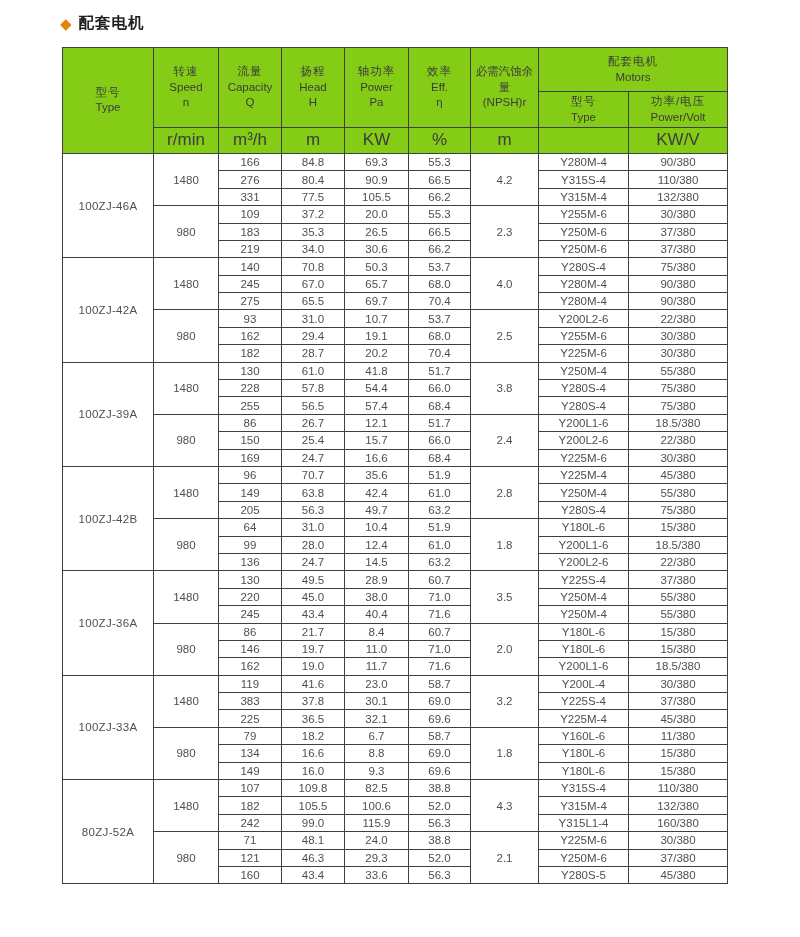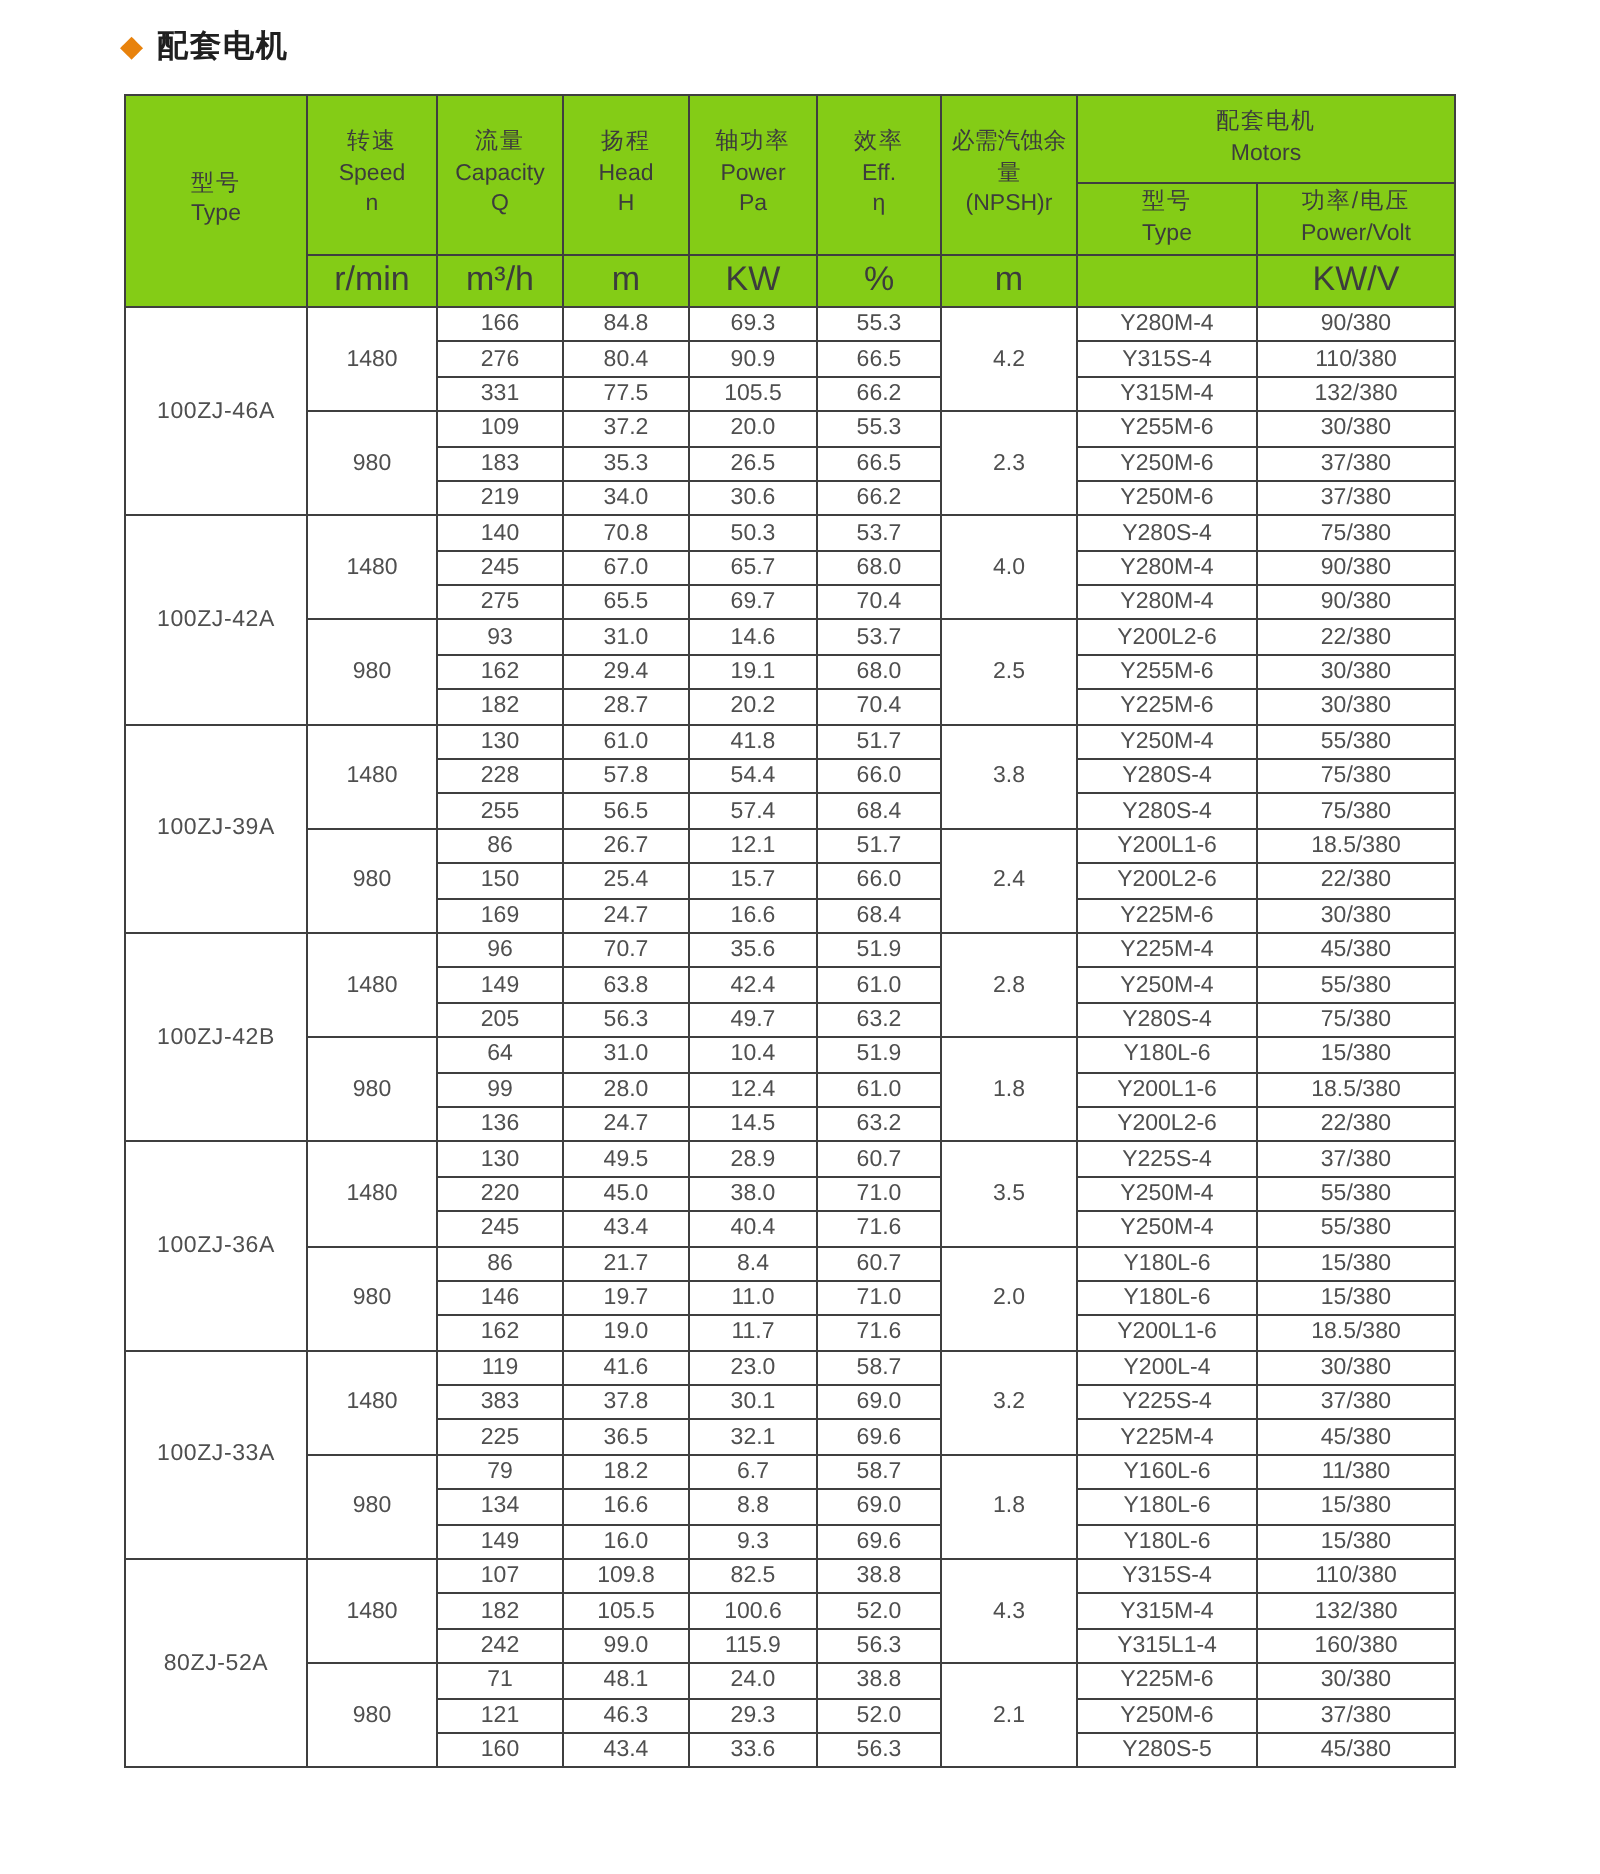--- a/index.html
+++ b/index.html
@@ -219,21 +219,21 @@
         <td>65.5</td>
         <td>69.7</td>
         <td>70.4</td>
         <td>Y280M-4</td>
         <td>90/380</td>
       </tr>
       <tr>
         <td rowspan="3">980</td>
         <td>93</td>
         <td>31.0</td>
-        <td>14.6</td>
+        <td>10.7</td>
         <td>53.7</td>
         <td rowspan="3">2.5</td>
         <td>Y200L2-6</td>
         <td>22/380</td>
       </tr>
       <tr>
         <td>162</td>
         <td>29.4</td>
         <td>19.1</td>
         <td>68.0</td>

